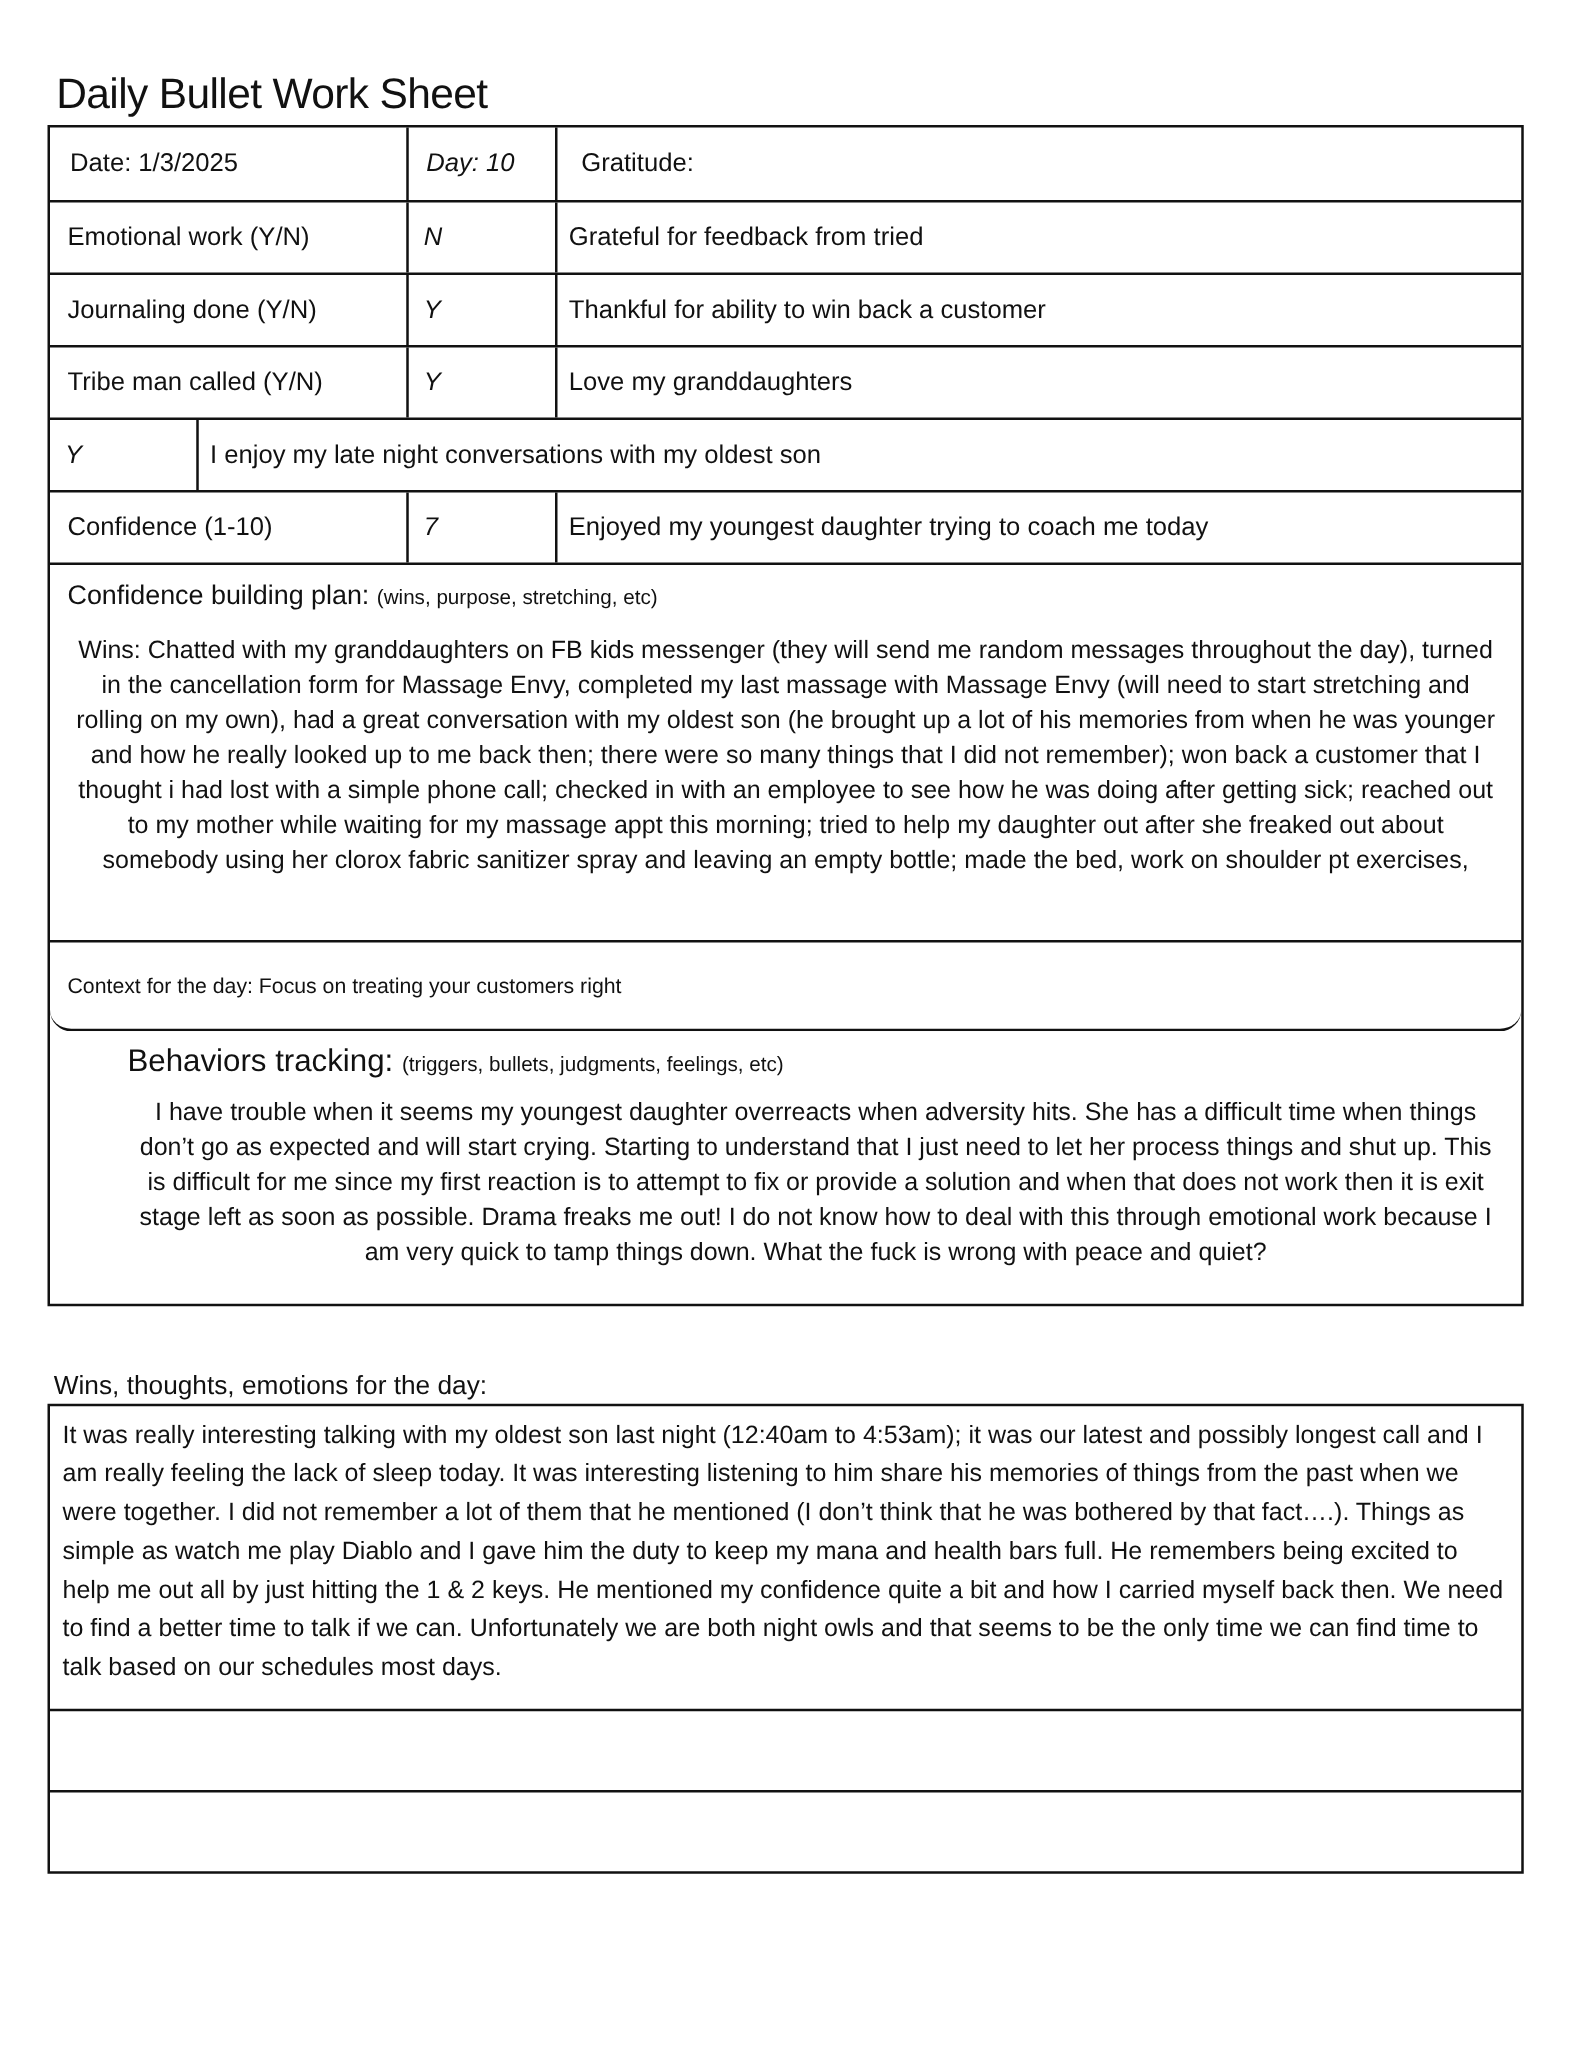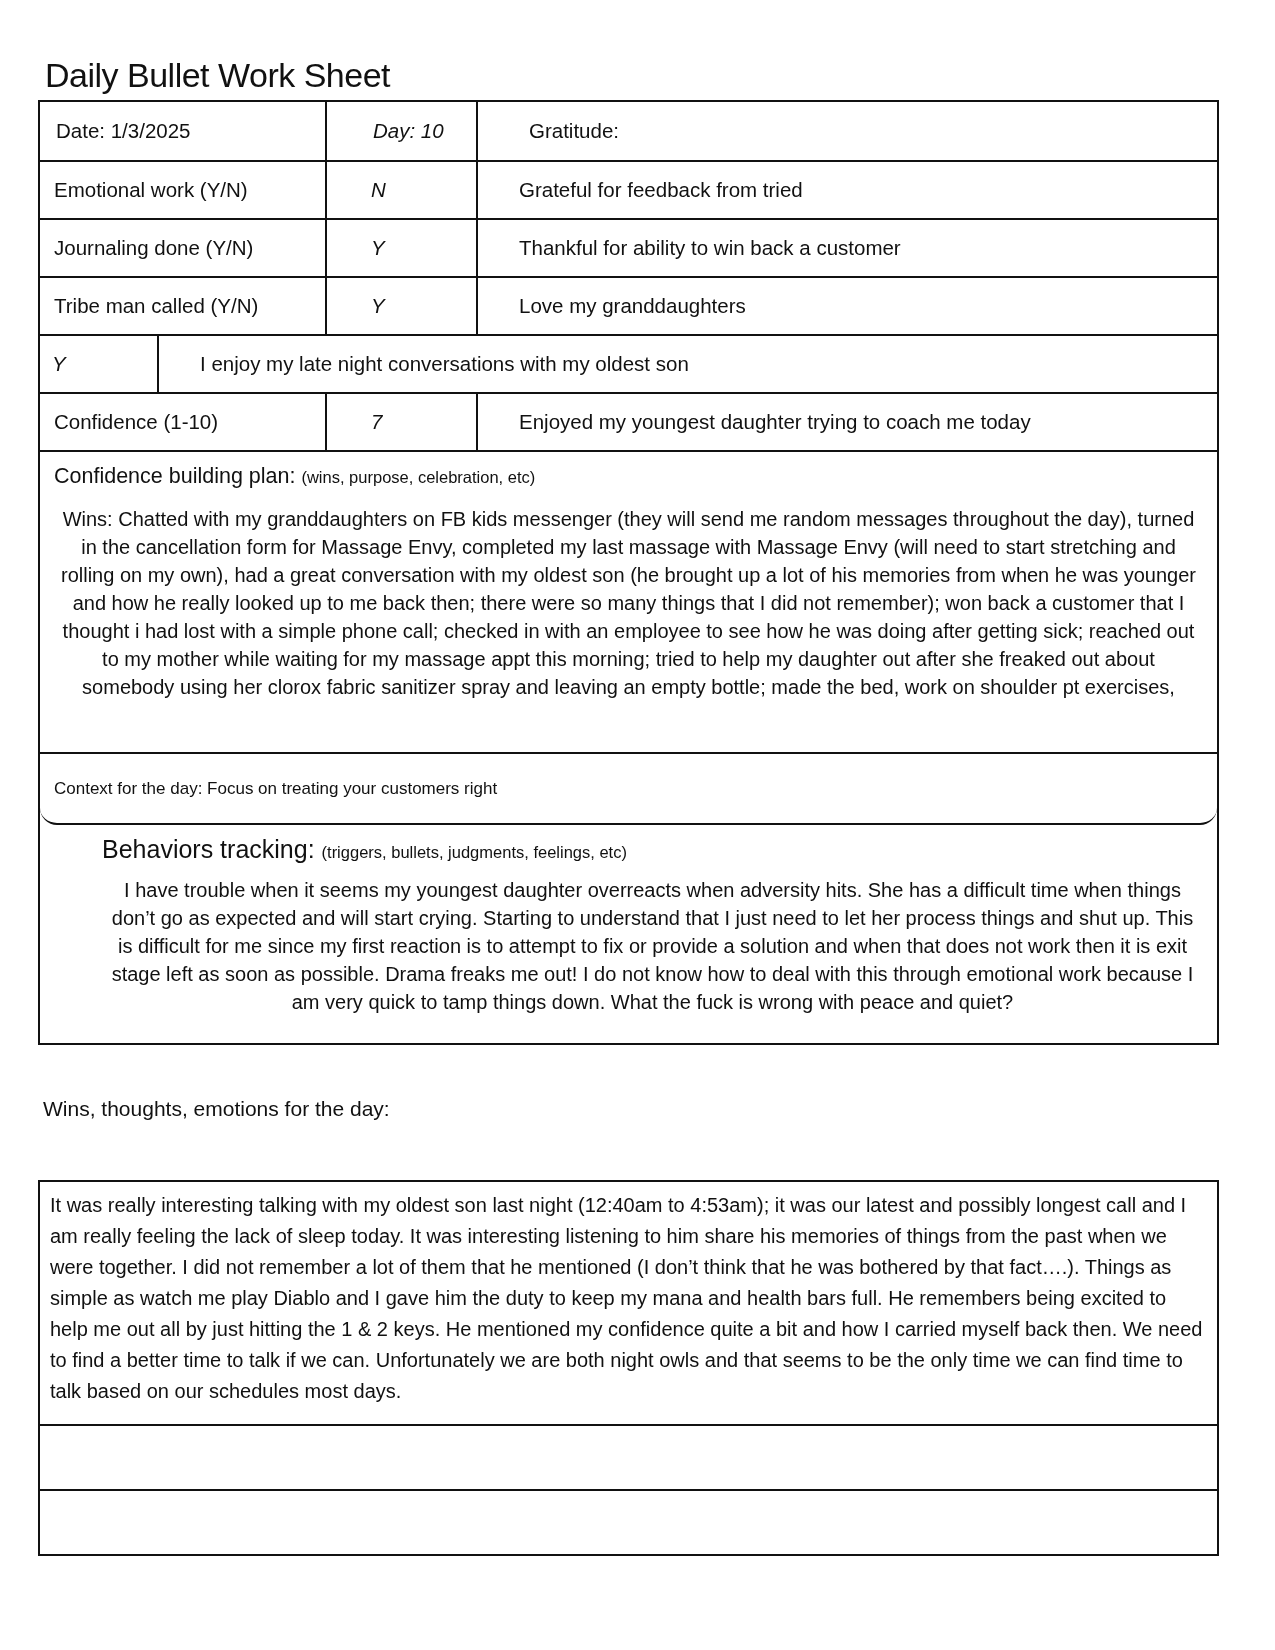--- a/index.html
+++ b/index.html
@@ -1,39 +1,39 @@
 <!DOCTYPE html>
 <html><head>
 <meta charset="utf-8">
 <style>
   html, body { margin:0; padding:0; background:#ffffff; }
   body { width:1275px; height:1650px; position:relative; font-family:"Liberation Sans", sans-serif; color:#111; overflow:hidden; }
   .title { position:absolute; left:45px; top:56px; font-size:34px; letter-spacing:-0.5px; }
   .grid { position:absolute; left:38px; top:100px; width:1181px; border:2px solid #111; box-sizing:border-box; }
-  .row { display:flex; border-bottom:2px solid #111; box-sizing:border-box;gap:32px; }
+  .row { display:flex; border-bottom:2px solid #111; box-sizing:border-box; }
   .row:last-child { border-bottom:none;padding-left:48px; }
   .c1 { width:287px; border-right:2px solid #111; box-sizing:border-box; display:flex; align-items:center; padding-left:14px; font-size:20.5px; }
   .c2 { width:119px; border-right:2px solid #111; box-sizing:border-box; display:flex; align-items:center; padding-left:12px; font-size:20.5px;font-style:italic; }
   .c3 { flex:1; display:flex; align-items:center; padding-left:9px; font-size:20.5px; }
   .r0 { height:60px; }
   .r0 .c1 { padding-left:16px; }
   .r0 .c2 { padding-left:14px; }
   .r0 .c3 { padding-left:19px; }
   .rN { height:58px; }
   .block { padding:10px 14px 8px 14px; font-size:20px; line-height:28px; }
   .block .head { font-size:21.5px; }
   .block .hint { font-size:16.5px; }
   .block .body { margin-top:14px;text-align:center; }
   .conf { height:302px; }
   .ctx { height:71px; display:flex; align-items:center; padding-left:14px; font-size:17px;border-radius:17px; }
   .beh { height:218px; }
   .beh .head { font-size:25px; }
   .beh .body { margin-top:10px; line-height:28px; }
   .wins-label { position:absolute; left:43px; top:1097px; font-size:21px; }
-  .wins { position:absolute; left:38px; top:1180px; width:1181px; border:2px solid #111; box-sizing:border-box; }
+  .wins { position:absolute; left:38px; top:1123px; width:1181px; border:2px solid #111; box-sizing:border-box; }
   .wins .main { height:244px; padding:8px 10px; font-size:20px; line-height:31px; border-bottom:2px solid #111; box-sizing:border-box; }
   .wins .blank { height:65px; border-bottom:2px solid #111; box-sizing:border-box; }
   .wins .blank:last-child { border-bottom:none; height:63px; }
 </style>
 </head>
 <body>
 
 <div class="title">Daily Bullet Work Sheet</div>
 
 <div class="grid">
@@ -62,21 +62,21 @@
     <div class="c3">I enjoy my late night conversations with my oldest son</div>
   </div>
   <div class="row rN">
     <div class="c1">Confidence (1-10)</div>
     <div class="c2">7</div>
     <div class="c3">Enjoyed my youngest daughter trying to coach me today</div>
   </div>
   <div class="row conf">
     <div class="block">
       <div>
-        <span class="head">Confidence building plan: </span><span class="hint">(wins, purpose, celebration, etc)</span>
+        <span class="head">Confidence building plan: </span><span class="hint">(wins, purpose, stretching, etc)</span>
       </div>
       <div class="body">Wins: Chatted with my granddaughters on FB kids messenger (they will send me random messages throughout the day), turned in the cancellation form for Massage Envy, completed my last massage with Massage Envy (will need to start stretching and rolling on my own), had a great conversation with my oldest son (he brought up a lot of his memories from when he was younger and how he really looked up to me back then; there were so many things that I did not remember); won back a customer that I thought i had lost with a simple phone call; checked in with an employee to see how he was doing after getting sick; reached out to my mother while waiting for my massage appt this morning; tried to help my daughter out after she freaked out about somebody using her clorox fabric sanitizer spray and leaving an empty bottle; made the bed, work on shoulder pt exercises,</div>
     </div>
   </div>
   <div class="row ctx">Context for the day: Focus on treating your customers right</div>
   <div class="row beh">
     <div class="block beh">
       <div>
         <span class="head">Behaviors tracking: </span><span class="hint">(triggers, bullets, judgments, feelings, etc)</span>
       </div>

